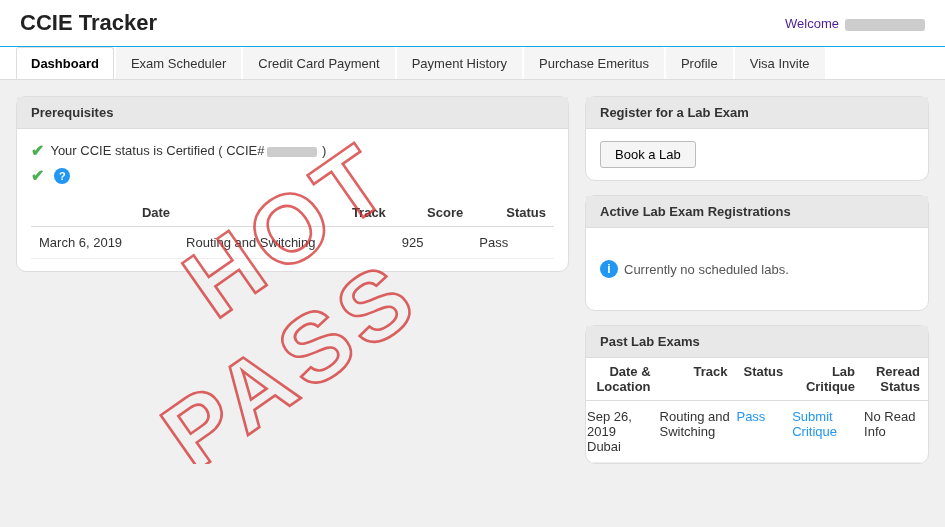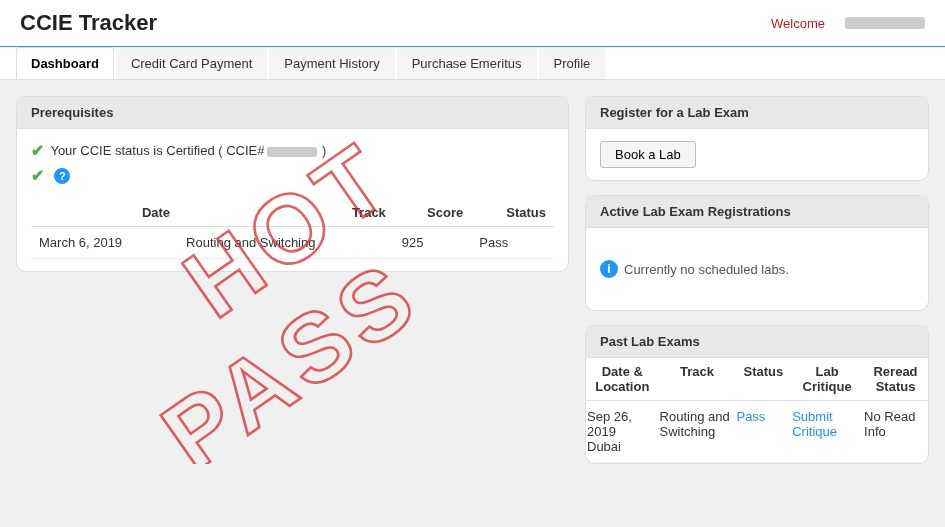--- a/index.html
+++ b/index.html
@@ -14,24 +14,24 @@
       justify-content: space-between;
       border-bottom: 1px solid #0ea5e9;
     }
     .header-title {
       font-size: 22px;
       font-weight: bold;
       color: #222;
     }
     .header-welcome {
       font-size: 13px;
-      color: #b91c1c;
-      display: flex;
-      align-items: center;
-      gap: 20px;
+      color: #4c1d95;
+      display: flex;
+      align-items: flex-end;
+      gap: 6px;
     }
     .welcome-name-mask {
       display: inline-block;
       width: 80px;
       height: 12px;
       background: #ccc;
       border-radius: 3px;
       vertical-align: middle;
     }
 
@@ -205,21 +205,21 @@
       flex-shrink: 0;
     }
 
     
     .past-table {
       width: 100%;
       border-collapse: collapse;
       margin-top: 0;
     }
     .past-table th {
-      text-align: center;
+      text-align: right;
       padding: 6px 8px;
       font-weight: bold;
       font-size: 13px;
       border-bottom: 1px solid #ddd;
       vertical-align: top;
     }
     .past-table td {
       padding: 8px 1px;
       font-size: 13px;
       border-bottom: 1px solid #eee;
@@ -241,24 +241,26 @@
 <div class="header">
   <span class="header-title">CCIE Tracker</span>
   <div class="header-welcome">
     <span>Welcome</span>
     <span class="welcome-name-mask"></span>
   </div>
 </div>
 
 <div class="tabs">
   <div class="tab active">Dashboard</div>
+  <div class="tab">Exam Scheduler</div>
   <div class="tab">Credit Card Payment</div>
   <div class="tab">Payment History</div>
   <div class="tab">Purchase Emeritus</div>
   <div class="tab">Profile</div>
+  <div class="tab">Visa Invite</div>
 </div>
 
 <div class="main-content">
 
   <div class="left-col">
     <div class="panel prereq-panel">
       <div class="panel-header">Prerequisites</div>
       <div class="panel-body">
 
         <div class="prereq-item">

